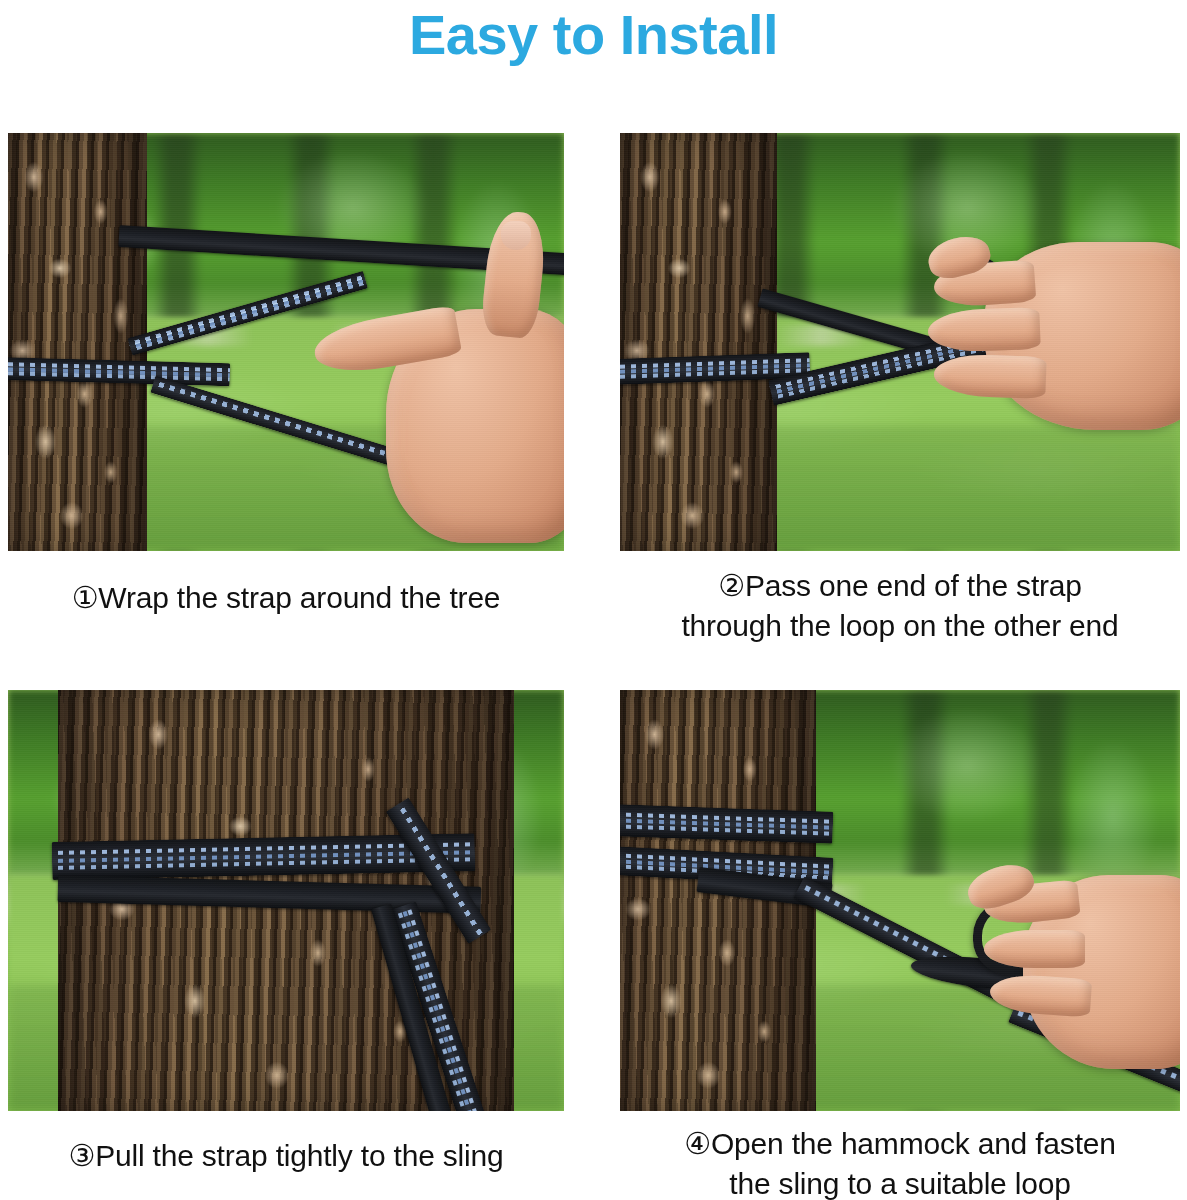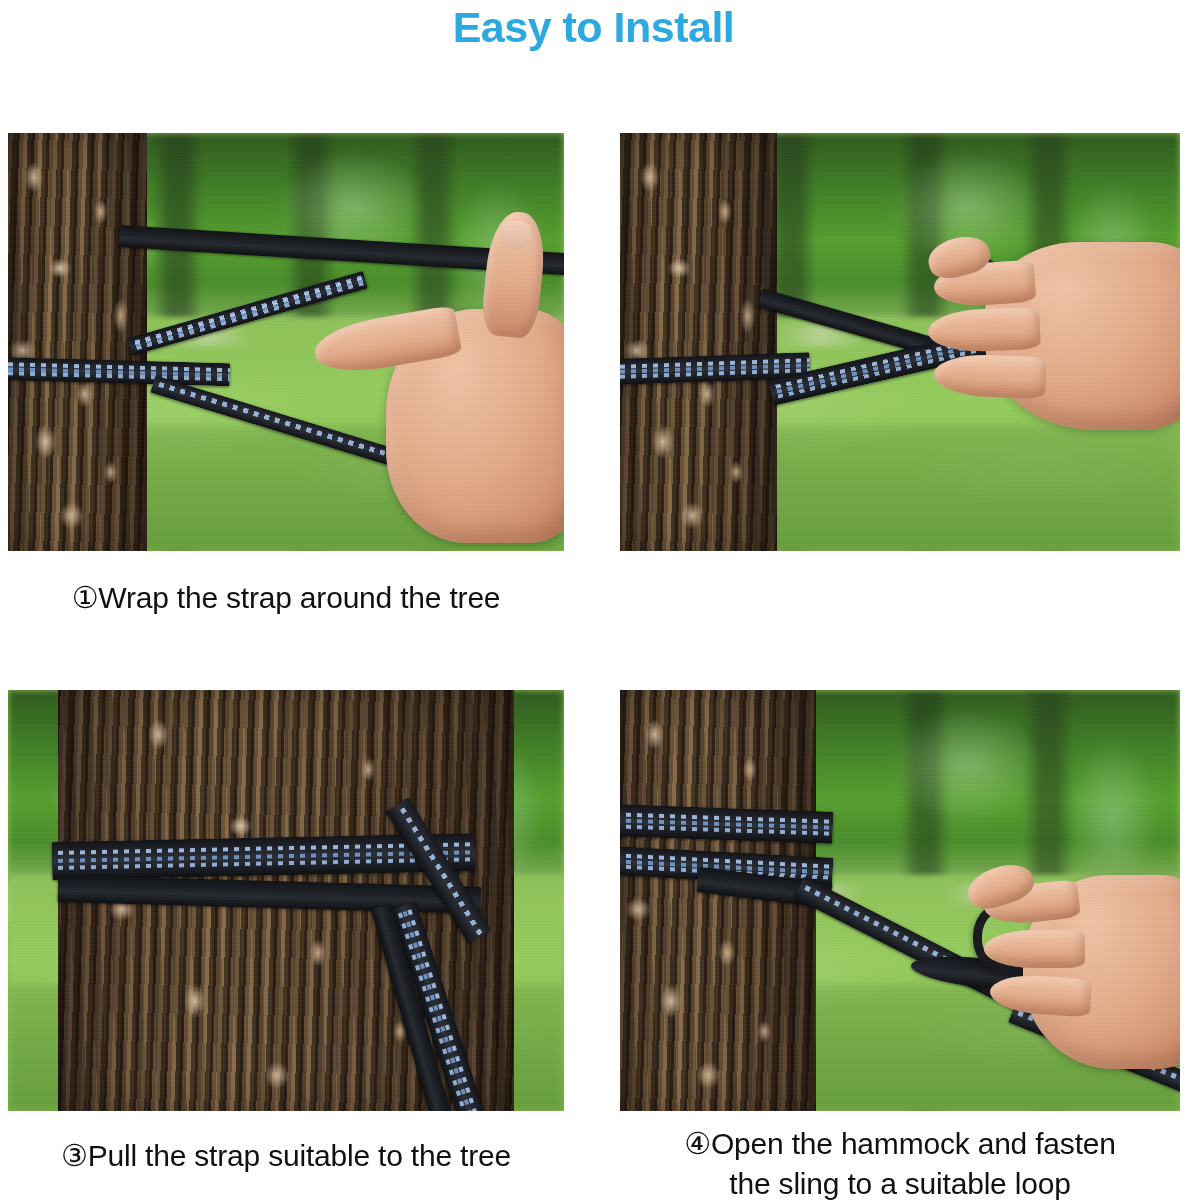--- a/index.html
+++ b/index.html
@@ -8,21 +8,21 @@
     background:#ffffff;
     font-family:"Liberation Sans","DejaVu Sans",sans-serif;
     overflow:hidden;
   }
   .page{ position:relative; width:1187px; height:1200px; background:#fff; }
 
   
   .title{
     position:absolute; left:0; top:4px; width:1187px;
     text-align:center;
-    font-size:43px;
+    font-size:56px;
     font-weight:600;
     letter-spacing:-0.5px;
     color:#2CA9E0;
     line-height:1.1;
   }
 
   
   .grid{ position:absolute; left:0; top:8px; width:1187px; height:1200px; }
   .step{ position:absolute; }
   .step.s1{ left:8px;   top:125px; width:556px; height:418px; }
@@ -262,20 +262,24 @@
         <div class="hand" style="right:-5%; top:26%; width:40%; height:45%; border-radius:42% 26% 30% 50%;"></div>
         <div class="finger" style="right:26%; top:31%; width:18%; height:10%; border-radius:50% 18% 18% 50%; transform:rotate(-4deg);"></div>
         <div class="finger" style="right:25%; top:42%; width:20%; height:10%; border-radius:50% 18% 18% 50%; transform:rotate(-2deg);"></div>
         <div class="finger" style="right:24%; top:53%; width:20%; height:10%; border-radius:50% 18% 18% 50%; transform:rotate(2deg);"></div>
         <div class="finger" style="right:34%; top:25%; width:11%; height:9%; border-radius:50% 50% 40% 40%; transform:rotate(-14deg);"></div>
 
         <div class="grain"></div>
       </div>
     </div>
 
+    <div class="caption c2">
+      <div>②Pass one end of the strap</div>
+      <div>through the loop on the other end</div>
+    </div>
 
     <div class="step s3">
       <div class="photo">
         <div class="bg-park"></div>
         <div class="bg-grass"></div>
         <div class="bg-shade"></div>
 
         <div class="trunk t3"></div>
 
         <div class="strap stitched3" style="left:8%; top:36%; width:76%; height:9%; transform:rotate(-1.2deg); transform-origin:left center;"></div>
@@ -284,21 +288,21 @@
         <div class="strap stitched" style="left:70%; top:24%; width:28%; height:6.5%; transform:rotate(58deg); transform-origin:left center;"></div>
 
         <div class="strap stitched3" style="left:71%; top:48%; width:56%; height:6.5%; transform:rotate(72deg); transform-origin:left center;"></div>
         <div class="strap plain" style="left:67%; top:49%; width:54%; height:5%; transform:rotate(74deg); transform-origin:left center;"></div>
 
         <div class="grain"></div>
       </div>
     </div>
 
     <div class="caption c3">
-      <div>③Pull the strap suitable to the tree</div>
+      <div>③Pull the strap tightly to the sling</div>
     </div>
 
     <div class="step s4">
       <div class="photo">
         <div class="bg-park"></div>
         <div class="bg-grass"></div>
         <div class="bg-fence"></div>
         <div class="bg-shade"></div>
 
         <div class="trunk t4"></div>

